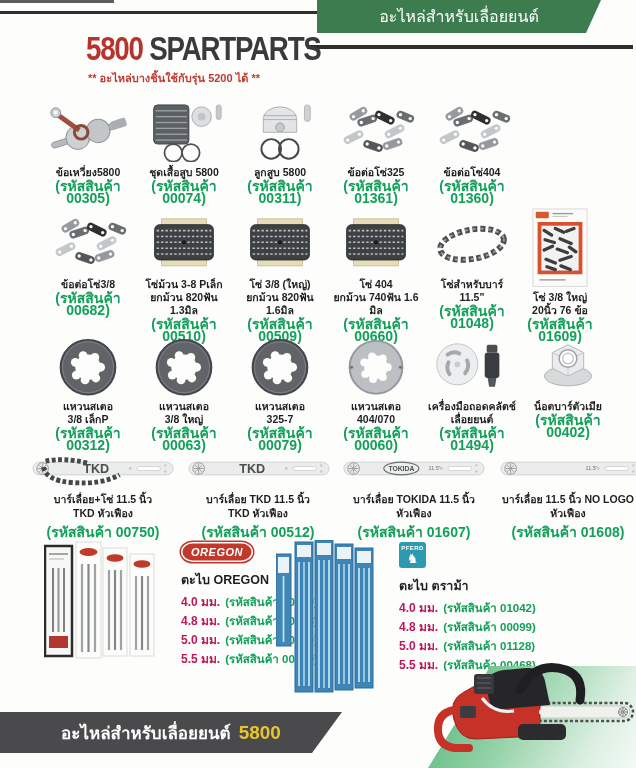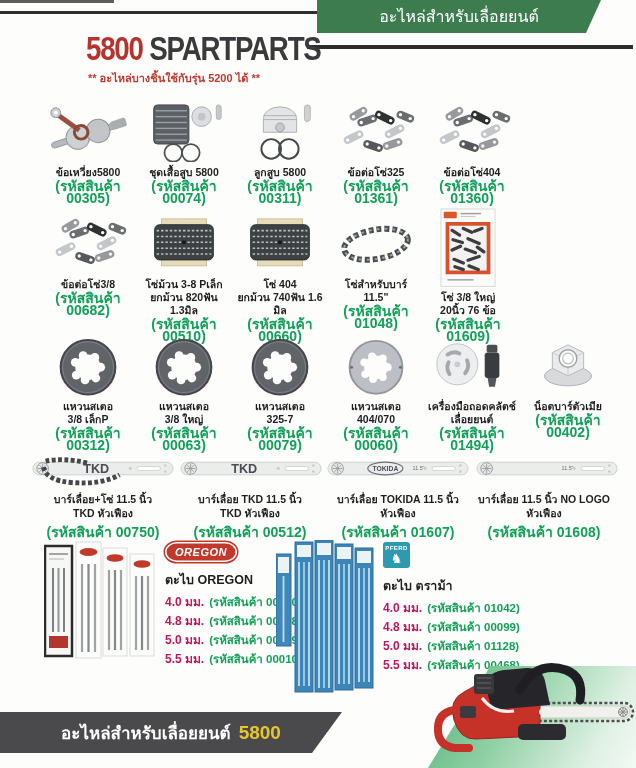--- a/index.html
+++ b/index.html
@@ -26,27 +26,27 @@
   .grid{position:absolute;left:44px;width:552px;display:grid;grid-template-columns:repeat(6,1fr);column-gap:8px;align-items:start}
   #row1{top:98px}#row2{top:208px}#row3{top:322px}
   .pcell{text-align:center}
   .pcell.drop{margin-top:13px}
   .pimg{display:flex;align-items:flex-end;justify-content:center}
   #row1 .pimg{height:64px}#row2 .pimg{height:66px}#row3 .pimg{height:74px}
   .pname{margin-top:4px;font-size:10.5px;font-weight:bold;color:#1e1e20;line-height:13px}
   .pcode{font-size:14px;font-weight:bold;color:#13a05a;line-height:12px;margin-top:1px}
   
   .bars{position:absolute;left:28px;top:449px;width:586px;display:grid;
-        grid-template-columns:150px 144px 152px 140px;column-gap:0;align-items:start}
+        grid-template-columns:150px 144px 152px 140px;column-gap:8px;align-items:start}
   .bcell{text-align:center}
   .barpic{width:146px;height:40px}
   .bname{font-size:10.5px;font-weight:bold;line-height:13.5px;color:#1e1e20}
   .bcode{font-size:14px;font-weight:bold;color:#13a05a;margin-top:1px}
   
-  .fsection{position:absolute;display:flex;gap:9px}
+  .fsection{position:absolute;display:flex;gap:25px}
   .files-left{left:44px;top:540px}
   .files-right{left:276px;top:540px}
   .fcol{padding-top:2px}
   .logo-oregon{width:72px;height:20px;background:#c0392b;border-radius:12px/10px;display:flex;align-items:center;
      justify-content:center;color:#fff;font-weight:bold;font-style:italic;font-size:11px;letter-spacing:.5px;
      box-shadow:inset 0 0 0 1.5px #fff,0 0 0 1.5px #c0392b}
   .logo-pferd{width:27px;height:26px;background:#2e9ab0;border-radius:3px;display:flex;flex-direction:column;
      align-items:center;color:#fff}
   .ptxt{font-size:6px;font-weight:bold;line-height:8px;margin-top:2px;letter-spacing:.4px}
   .phorse{font-size:13px;line-height:14px}
@@ -360,20 +360,29 @@
       <div class="pcode">(รหัสสินค้า 00682)</div>
     </div>
     <div class="pcell">
       <div class="pimg">
         <svg width="88" viewBox="0 0 90 62">
           <use href="#sym-spool"></use>
         </svg>
       </div>
       <div class="pname">โซ่ม้วน 3-8 Pเล็ก<br>ยกม้วน 820ฟัน 1.3มิล</div>
       <div class="pcode">(รหัสสินค้า 00510)</div>
+    </div>
+    <div class="pcell">
+      <div class="pimg">
+        <svg width="88" viewBox="0 0 90 62">
+          <use href="#sym-spool"></use>
+        </svg>
+      </div>
+      <div class="pname">โซ่ 3/8 (ใหญ่)<br>ยกม้วน 820ฟัน 1.6มิล</div>
+      <div class="pcode">(รหัสสินค้า 00509)</div>
     </div>
     <div class="pcell">
       <div class="pimg">
         <svg width="88" viewBox="0 0 90 62">
           <use href="#sym-spool"></use>
         </svg>
       </div>
       <div class="pname">โซ่ 404<br>ยกม้วน 740ฟัน 1.6 มิล</div>
       <div class="pcode">(รหัสสินค้า 00660)</div>
     </div>

